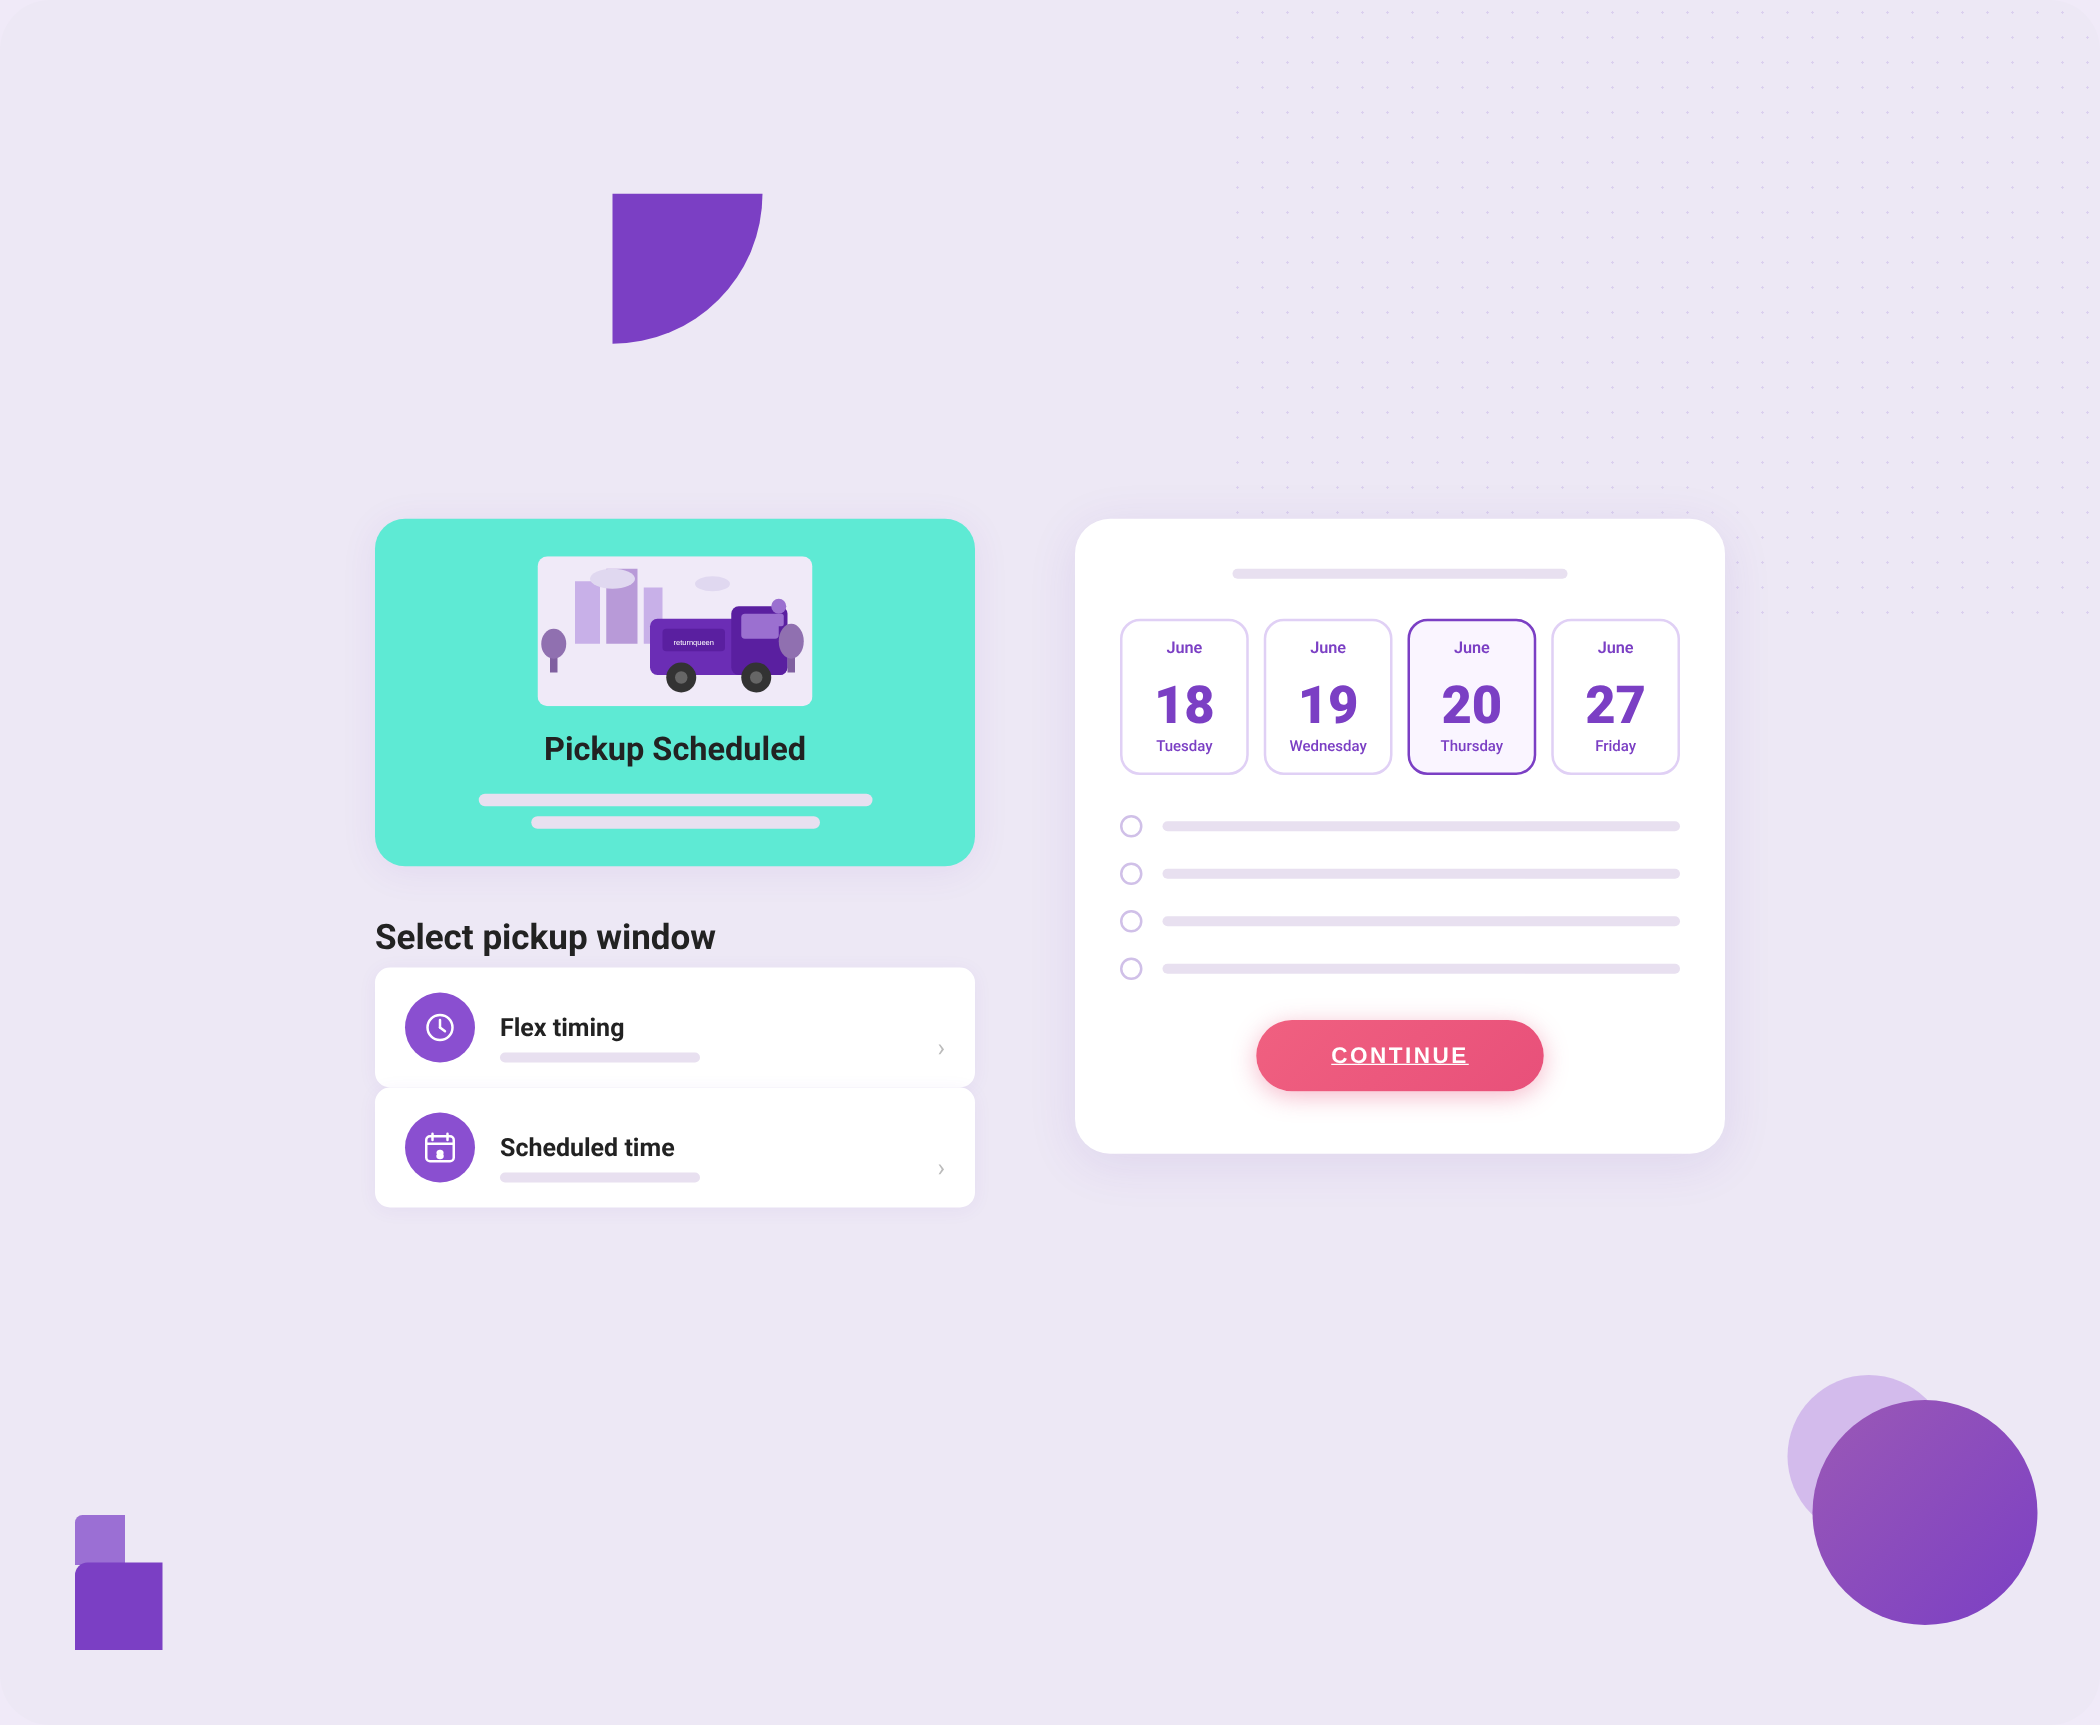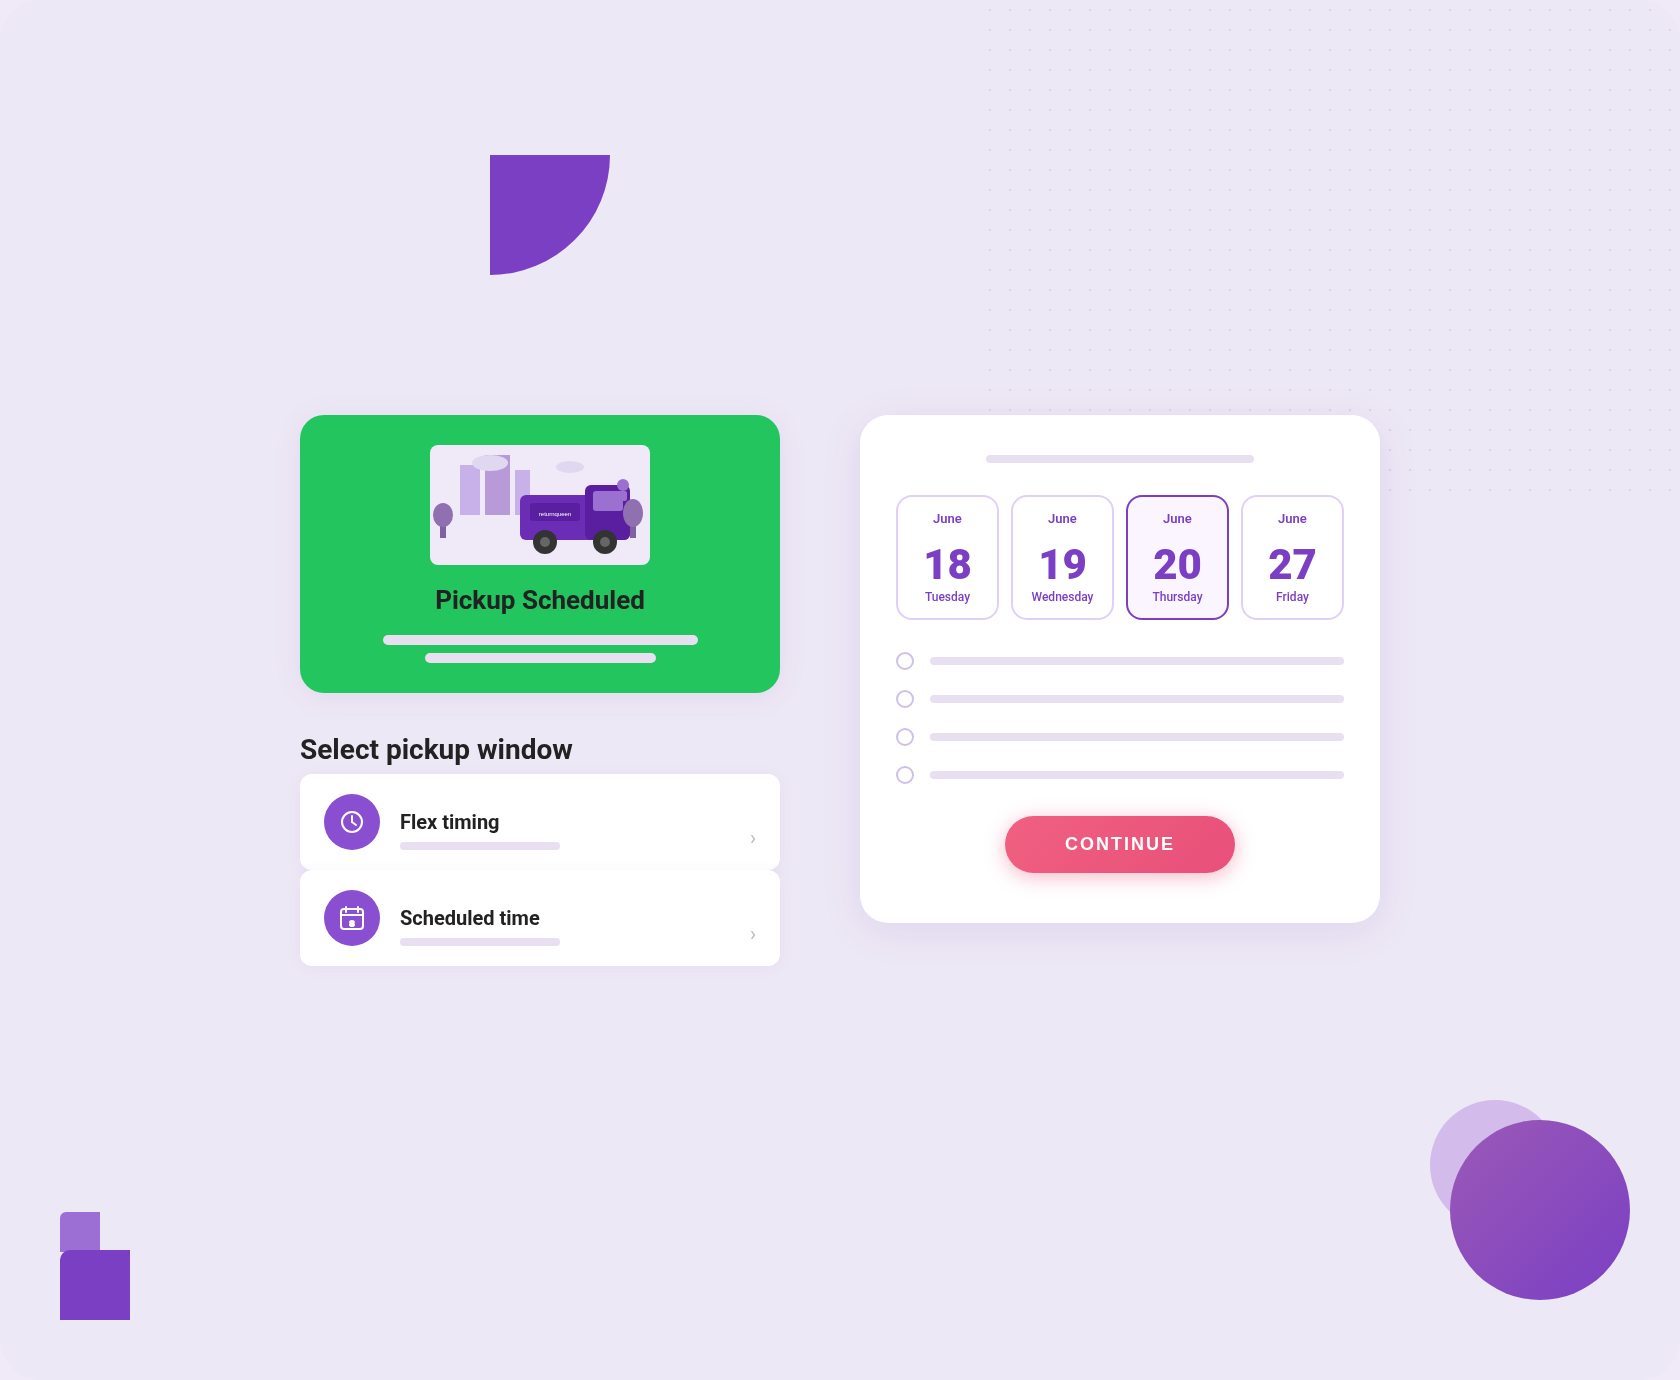--- a/index.html
+++ b/index.html
@@ -116,21 +116,21 @@
     
     .left-panel {
       display: flex;
       flex-direction: column;
       gap: 40px;
       width: 480px;
     }
 
     
     .pickup-card {
-      background: #22c55e;
+      background: #5eead4;
       border-radius: 24px;
       padding: 30px;
       display: flex;
       flex-direction: column;
       align-items: center;
       gap: 20px;
       box-shadow: 0 4px 30px rgba(100, 50, 180, 0.08);
     }
 
     .truck-illustration {
@@ -331,20 +331,21 @@
       color: white;
       border: none;
       border-radius: 50px;
       padding: 18px 60px;
       font-size: 18px;
       font-weight: 700;
       letter-spacing: 2px;
       cursor: pointer;
       align-self: center;
       box-shadow: 0 4px 20px rgba(232, 80, 122, 0.4);
+      text-decoration: underline;
     }
   </style>
 </head>
 <body>
 
 <div class="page-wrapper">
   <div class="dots-bg"></div>
 
   <div class="deco-quarter-top"></div>
 

